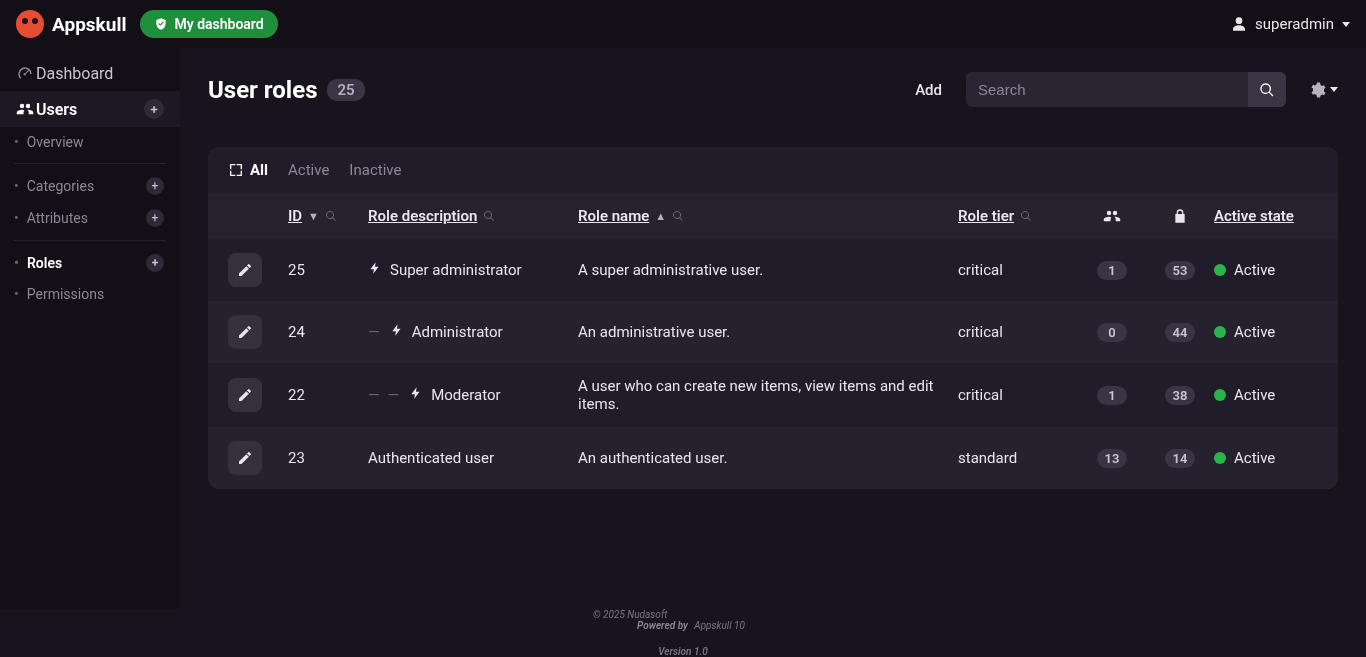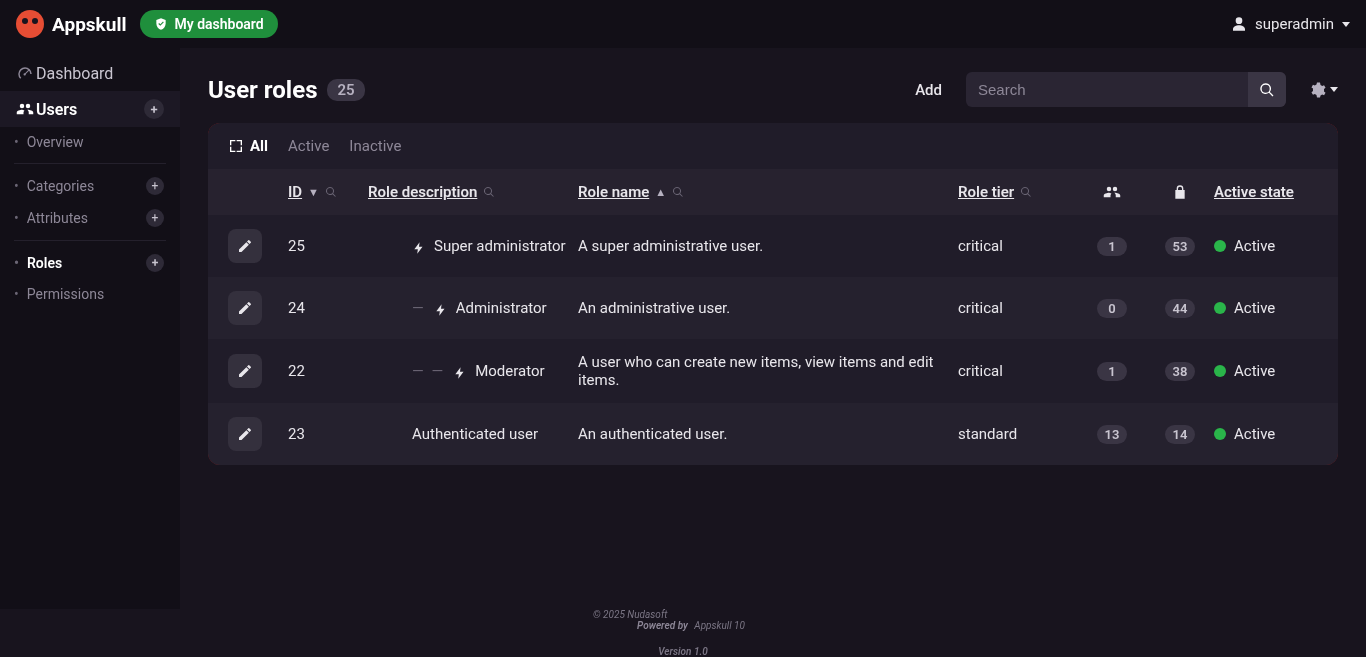--- a/index.html
+++ b/index.html
@@ -99,21 +99,21 @@
   margin-left: auto;
   width: 18px; height: 18px;
   background: #2e2a37;
   border-radius: 50%;
   display: flex; align-items: center; justify-content: center;
   font-size: 12px; color: #c9c5d0;
 }
 .side-divider { height: 1px; background: #24202c; margin: 6px 14px; }
 
 
-.main { flex: 1; display: flex; flex-direction: column; padding: 0 28px; min-width: 0; }
+.main { flex: 1; display: flex; flex-direction: column; padding: 0 28px; min-width: 0; gap: 24px; }
 .page-header {
   display: flex;
   align-items: center;
   padding: 24px 0 16px;
   gap: 10px;
 }
 .page-title { font-size: 24px; font-weight: 700; color: #fff; }
 .count-badge {
   background: #3a3544;
   color: #b6b1c0;
@@ -196,21 +196,21 @@
 .mini-search { color: #6a6574; font-size: 12px; cursor: pointer; }
 .tbl-row { background: #25212e; }
 .tbl-row:nth-child(odd) { background: #201c29; }
 .edit-btn {
   width: 34px; height: 34px;
   background: #34303d;
   border-radius: 8px;
   display: flex; align-items: center; justify-content: center;
   cursor: pointer;
 }
-.role-name-cell { display: flex; align-items: flex-end; gap: 8px; color: #e8e6eb; margin-left: 44px; }
+.role-name-cell { display: flex; align-items: flex-start; gap: 8px; color: #e8e6eb; }
 .indent-dash { color: #6a6574; letter-spacing: 2px; }
 .bolt { color: #e8e6eb; }
 .num-badge {
   background: #3a3544;
   color: #c9c5d0;
   border-radius: 10px;
   min-width: 30px;
   text-align: center;
   padding: 2px 8px;
   font-size: 13px;

